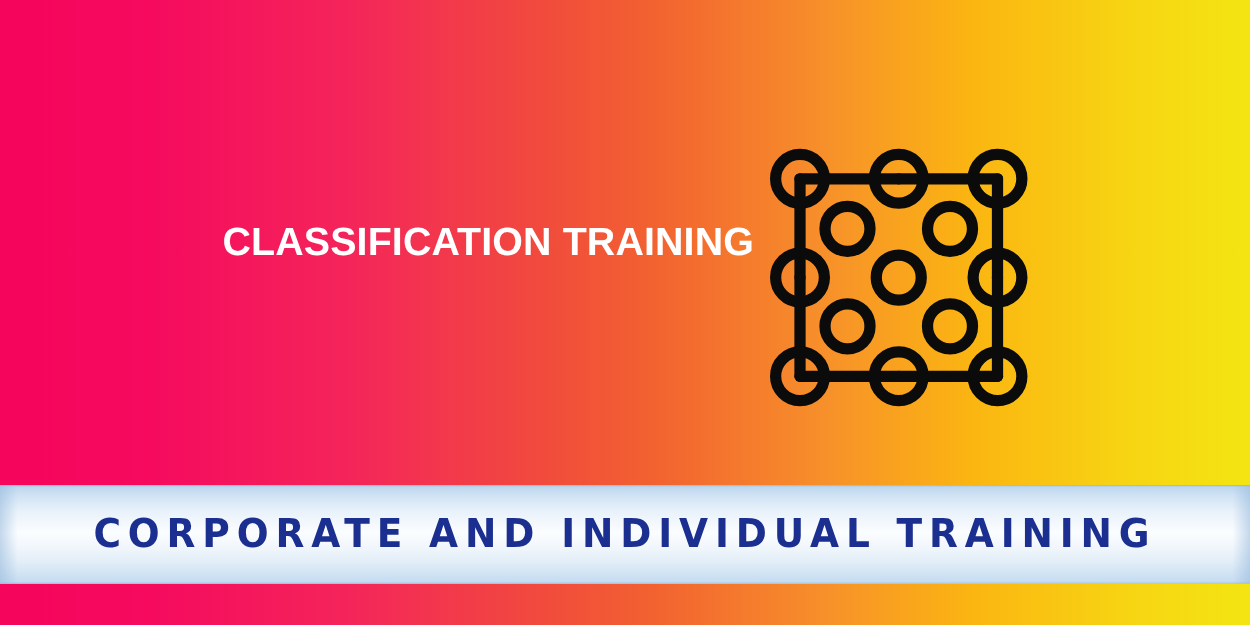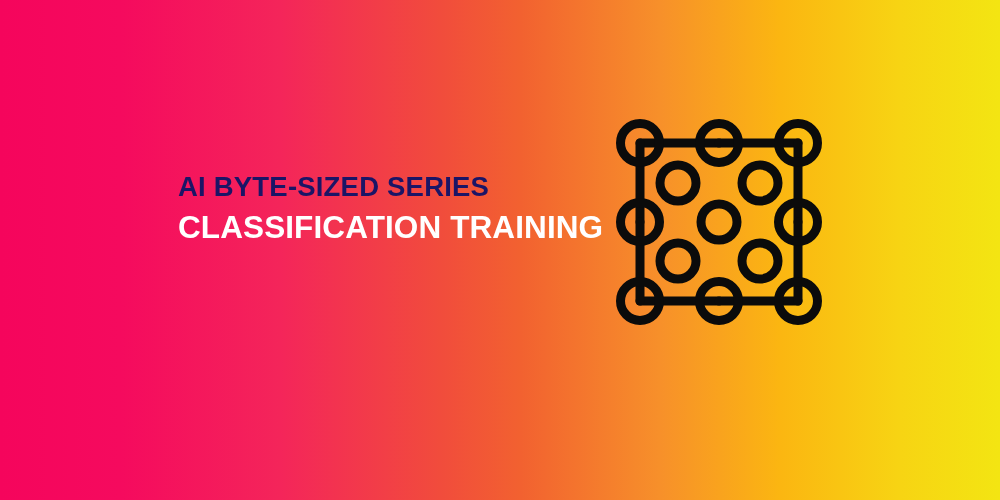--- a/index.html
+++ b/index.html
@@ -112,21 +112,20 @@
   }
 </style>
 </head>
 <body>
 
 <div id="banner-root">
 
   <div class="bg-gradient"></div>
 
   <div class="headline">
-    <div class="headline-line1">AI BYTE-SIZED SERIES</div>
     <div class="headline-line2">CLASSIFICATION TRAINING</div>
   </div>
 
   <div class="nn-icon">
     <svg viewBox="0 0 218 218" xmlns="http://www.w3.org/2000/svg">
       <g stroke="#0b0b0b" stroke-width="9" fill="none" stroke-linecap="round">
 
         <line x1="28" y1="30" x2="107" y2="30"></line>
         <line x1="107" y1="30" x2="186" y2="30"></line>
         <line x1="28" y1="188" x2="107" y2="188"></line>
@@ -149,14 +148,17 @@
 
         <circle cx="66" cy="70" r="18"></circle>
         <circle cx="148" cy="70" r="18"></circle>
         <circle cx="107" cy="109" r="18"></circle>
         <circle cx="66" cy="148" r="18"></circle>
         <circle cx="148" cy="148" r="18"></circle>
       </g>
     </svg>
   </div>
 
+  <div class="bottom-strip">
+    <div class="strip-text">CORPORATE   AND   INDIVIDUAL   TRAINING</div>
+  </div>
 
 </div>
 
 </body></html>

